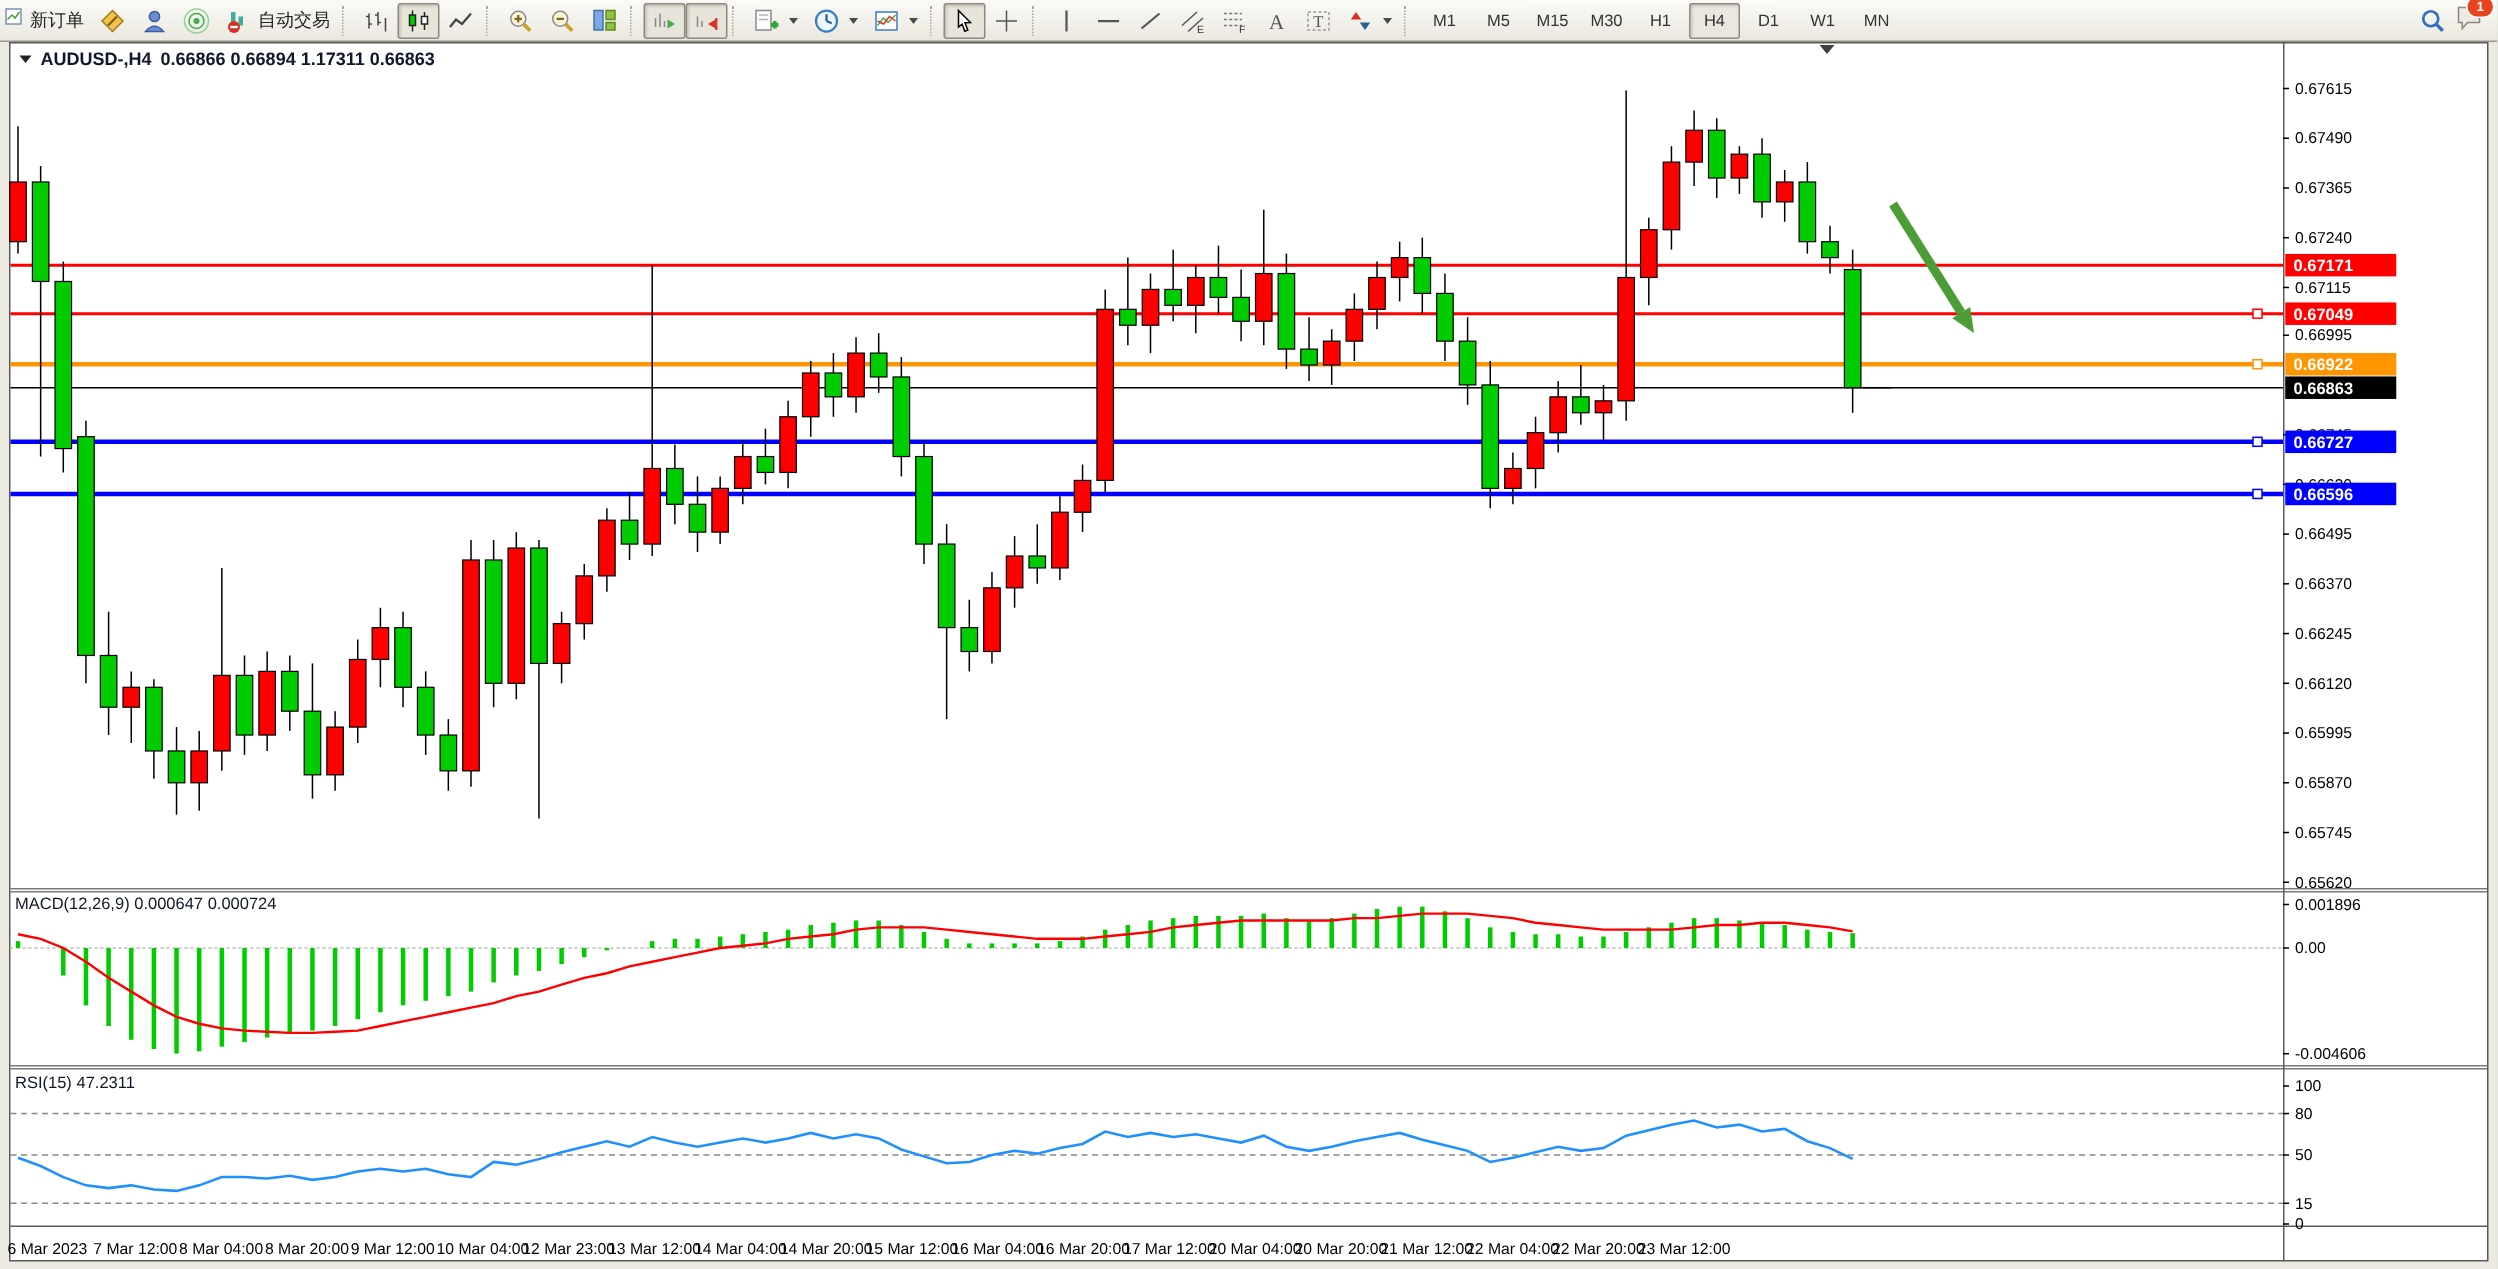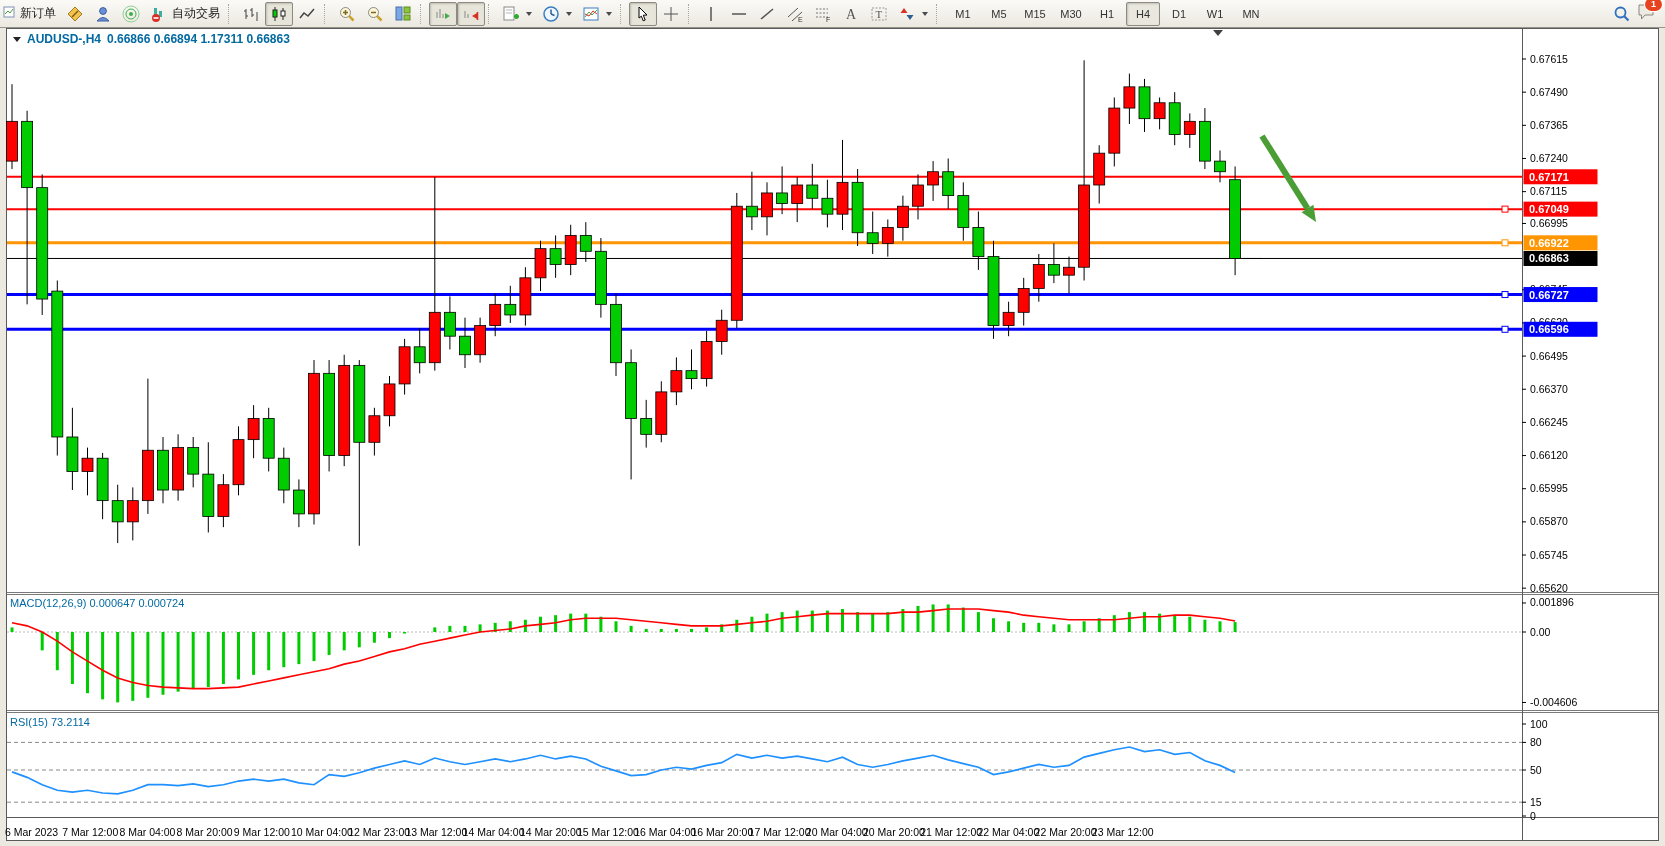--- a/index.html
+++ b/index.html
@@ -11,21 +11,21 @@
   .tbtn.on{background:#e7e4da;border:1px solid #8d8a82;box-shadow:inset 1px 1px 2px rgba(0,0,0,.18);}
   .tbtn svg{display:block;}
   .caret{width:0;height:0;border-left:3px solid transparent;border-right:3px solid transparent;border-top:4px solid #4a4a4a;margin-left:2px;}
   .tf{height:22px;min-width:26px;display:flex;align-items:center;justify-content:center;border:1px solid transparent;border-radius:2px;font:11px "Liberation Sans",sans-serif;color:#333;padding:0 3px;margin:0 1px;}
   .tf.active{background:#eae7de;border:1px solid #8d8a82;box-shadow:inset 1px 1px 2px rgba(0,0,0,.18);}
   .spacer{flex:1 1 auto;}
   .chatwrap{position:relative;margin-right:6px;}
   .badge{position:absolute;top:-4px;right:-6px;min-width:13px;height:13px;border-radius:7px;background:#e8431f;color:#fff;font:bold 9px/13px "Liberation Sans",sans-serif;text-align:center;padding:0 2px;box-shadow:0 0 0 1px #fff;}
   
   #chart{position:absolute;top:0;left:0;}
-  .ovl{position:absolute;z-index:3;color:#0369a1;white-space:nowrap;}
+  .ovl{position:absolute;z-index:3;color:#0f172a;white-space:nowrap;}
   .title{left:13px;top:32px;font:bold 12px "Liberation Sans",sans-serif;display:flex;align-items:center;gap:6px;}
   .tri{width:0;height:0;border-left:4px solid transparent;border-right:4px solid transparent;border-top:5px solid #222;display:inline-block;}
   .indlabel{font:11px "Liberation Sans",sans-serif;}
   .macdlabel{left:10px;top:597px;}
   .rsilabel{left:10px;top:716px;}
 </style>
 </head>
 <body>
 
 <div class="app">
@@ -680,15 +680,15 @@
 
   <div class="ovl title">
     <span class="tri"></span>
     <span>AUDUSD-,H4</span>
     <span>0.66866 0.66894 1.17311 0.66863</span>
   </div>
   <div class="ovl indlabel macdlabel">
     <span>MACD(12,26,9)</span>&nbsp;<span>0.000647 0.000724</span>
   </div>
   <div class="ovl indlabel rsilabel">
-    <span>RSI(15)</span>&nbsp;<span>73.2114</span>
+    <span>RSI(15)</span>&nbsp;<span>47.2311</span>
   </div>
 </div>
 
 </body></html>

